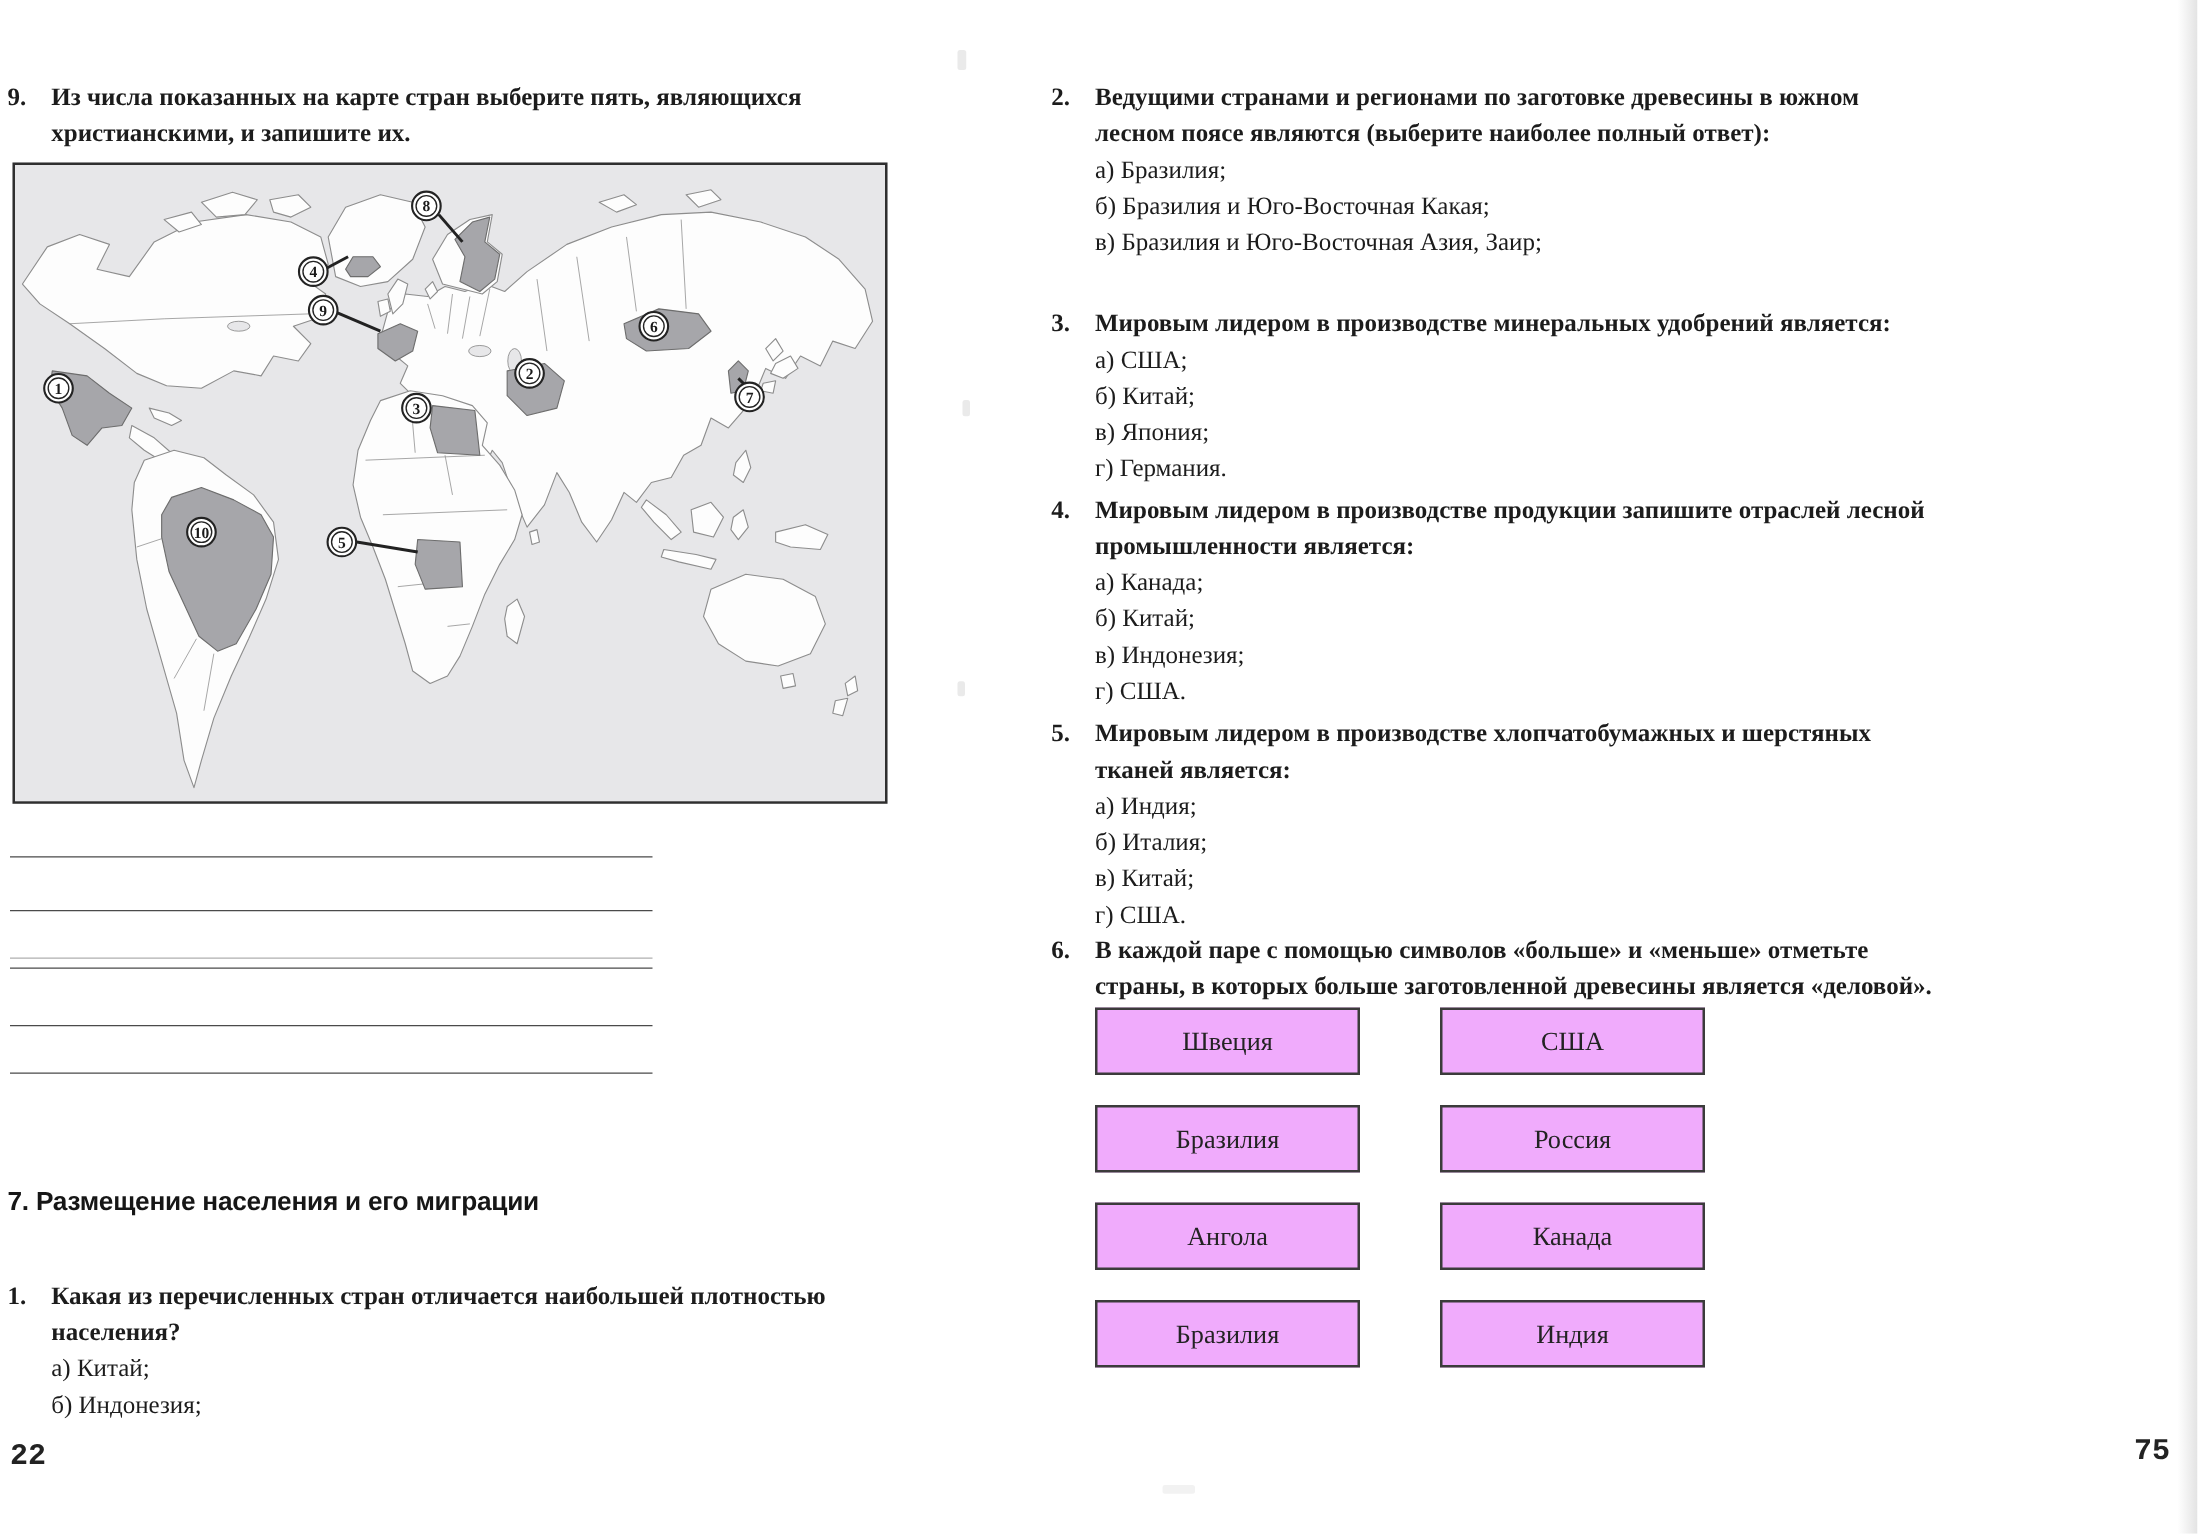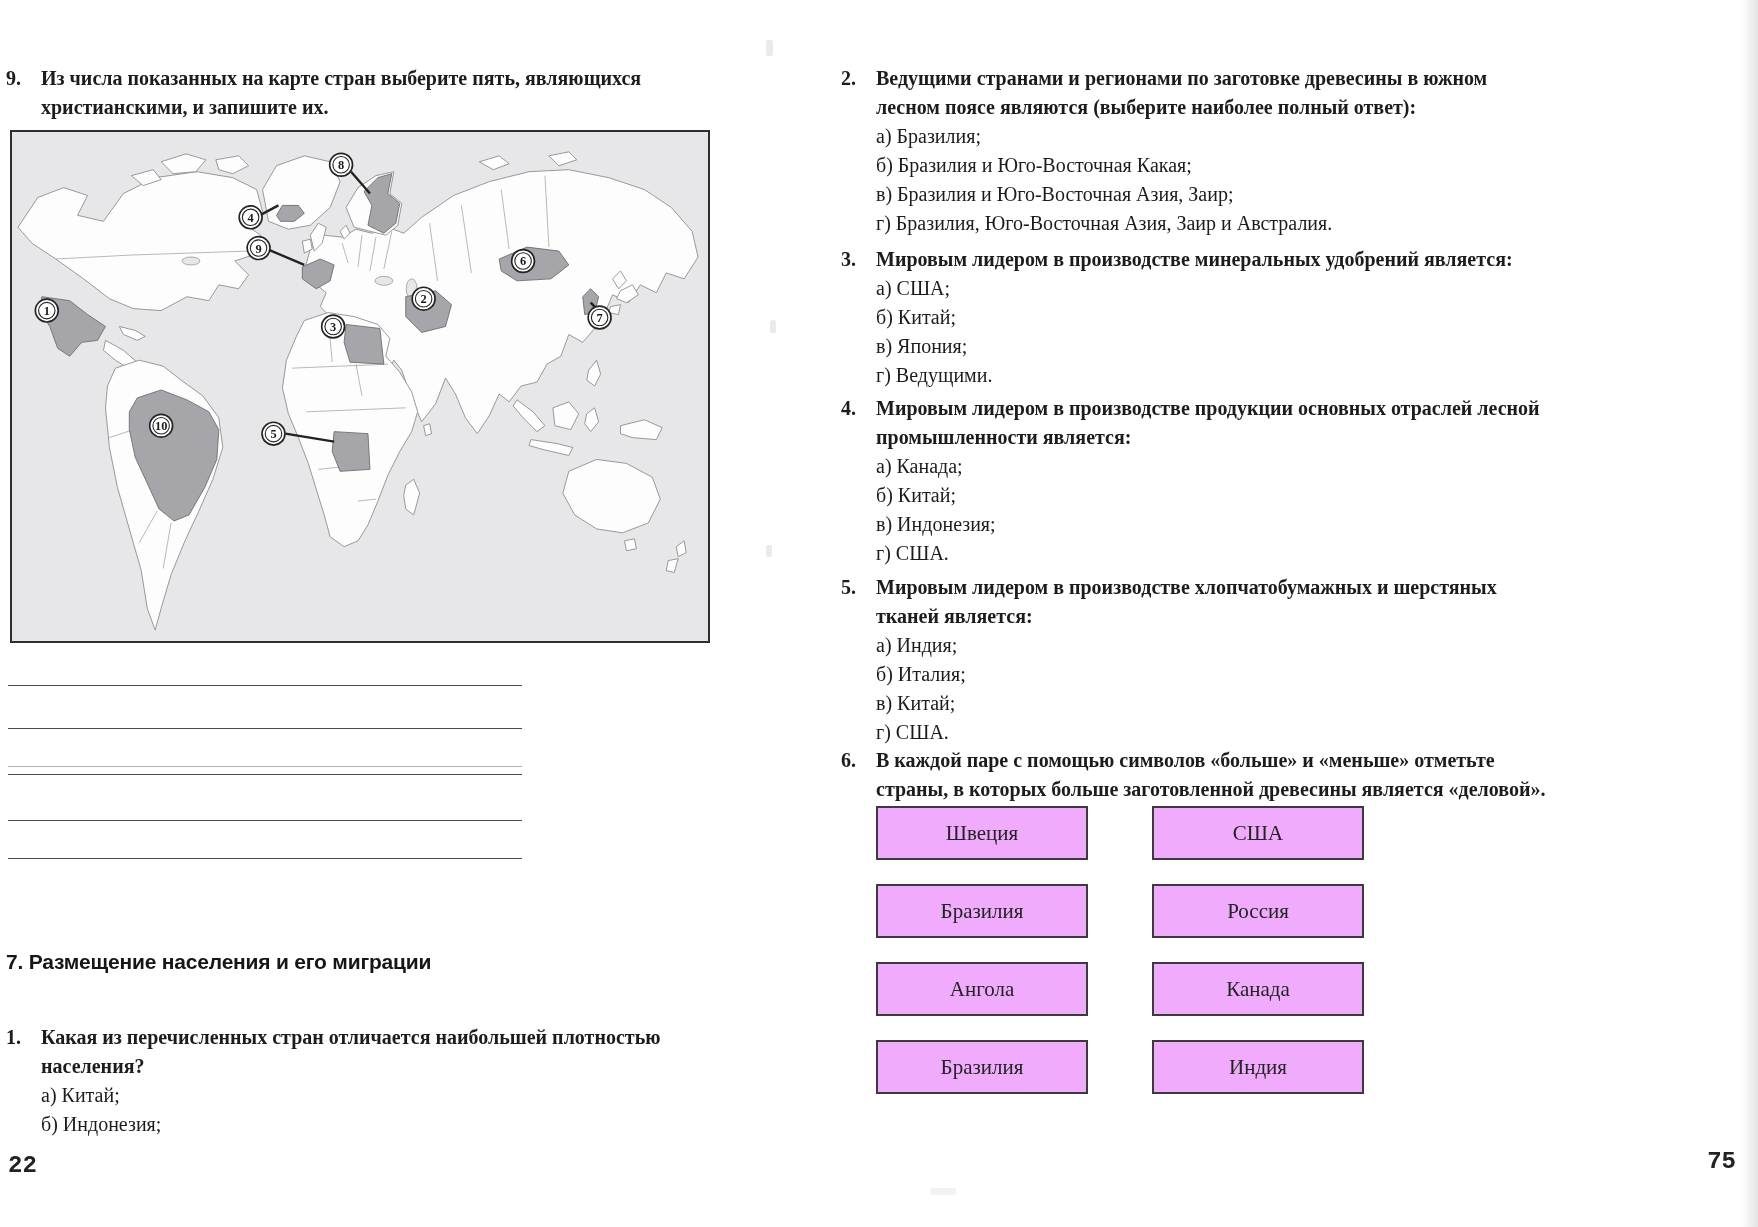--- a/index.html
+++ b/index.html
@@ -227,42 +227,41 @@
   <section>
 
     <div class="q" style="left:841px;top:64px;width:706px;">
       <span class="qnum">2.</span>
       <div class="qbody">
         <p class="qtext">Ведущими странами и регионами по заготовке древесины в южном лесном поясе являются (выберите наиболее полный ответ):</p>
         <ul class="opts">
           <li>а) Бразилия;</li>
           <li>б) Бразилия и Юго-Восточная Какая;</li>
           <li>в) Бразилия и Юго-Восточная Азия, Заир;</li>
-          <li>г) Бразилия, Юго-Восточная Азия, Заир и Австралия.</li>
         </ul>
       </div>
     </div>
 
     <div class="q" style="left:841px;top:245px;width:706px;">
       <span class="qnum">3.</span>
       <div class="qbody">
         <p class="qtext">Мировым лидером в производстве минеральных удобрений является:</p>
         <ul class="opts">
           <li>а) США;</li>
           <li>б) Китай;</li>
           <li>в) Япония;</li>
-          <li>г) Ведущими.</li>
+          <li>г) Германия.</li>
         </ul>
       </div>
     </div>
 
     <div class="q" style="left:841px;top:394px;width:706px;">
       <span class="qnum">4.</span>
       <div class="qbody">
-        <p class="qtext">Мировым лидером в производстве продукции основных отраслей лесной промышленности является:</p>
+        <p class="qtext">Мировым лидером в производстве продукции запишите отраслей лесной промышленности является:</p>
         <ul class="opts">
           <li>а) Канада;</li>
           <li>б) Китай;</li>
           <li>в) Индонезия;</li>
           <li>г) США.</li>
         </ul>
       </div>
     </div>
 
     <div class="q" style="left:841px;top:573px;width:706px;">

